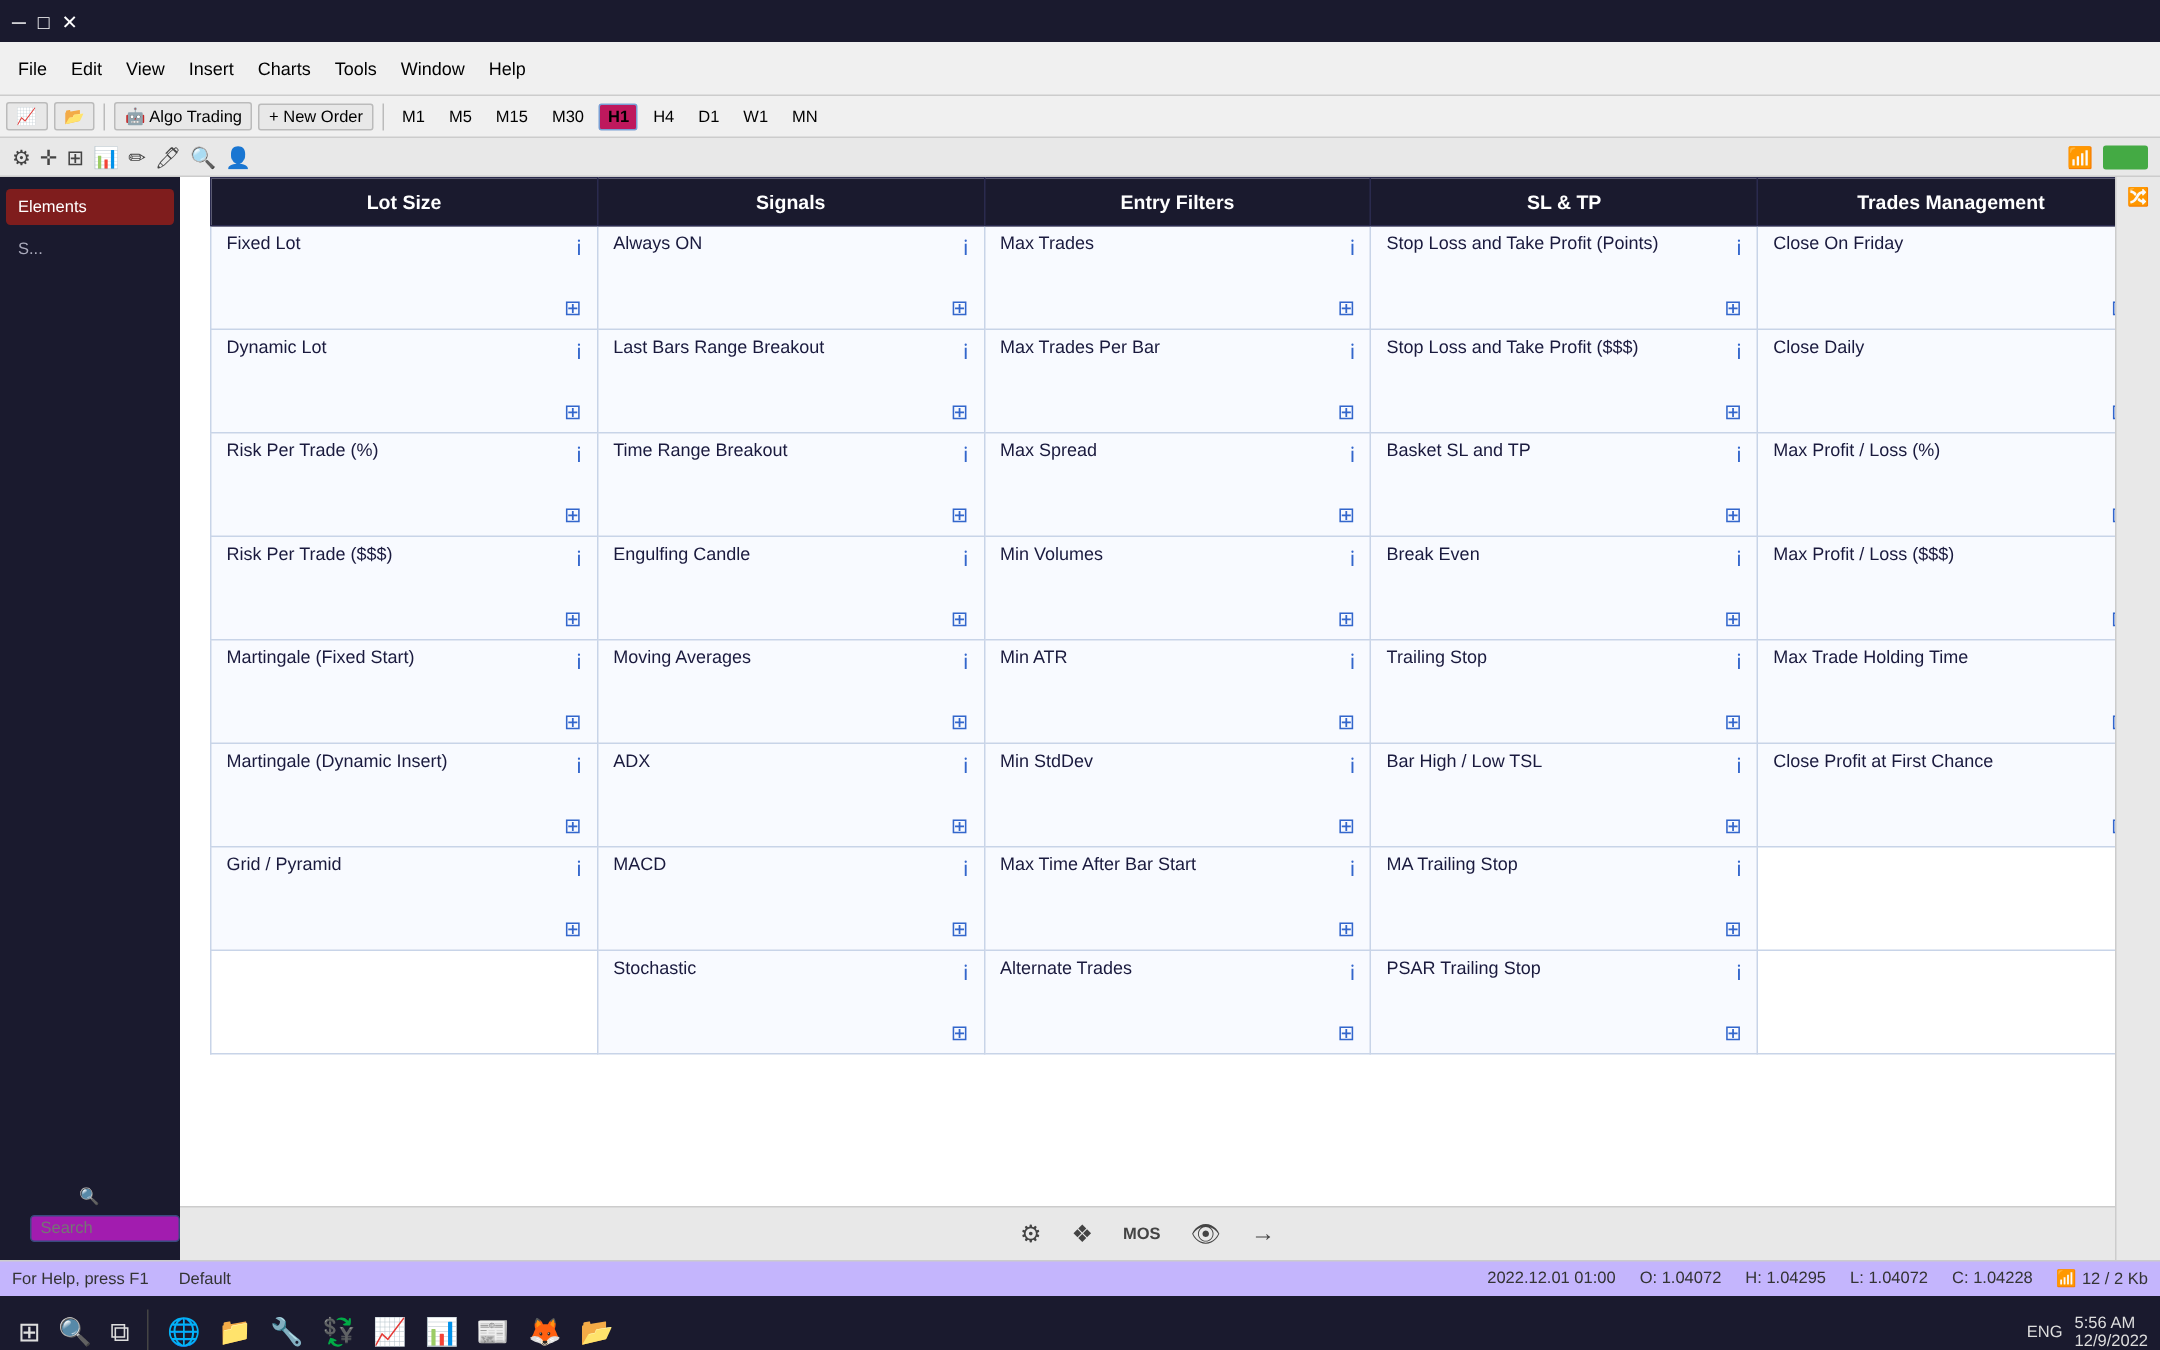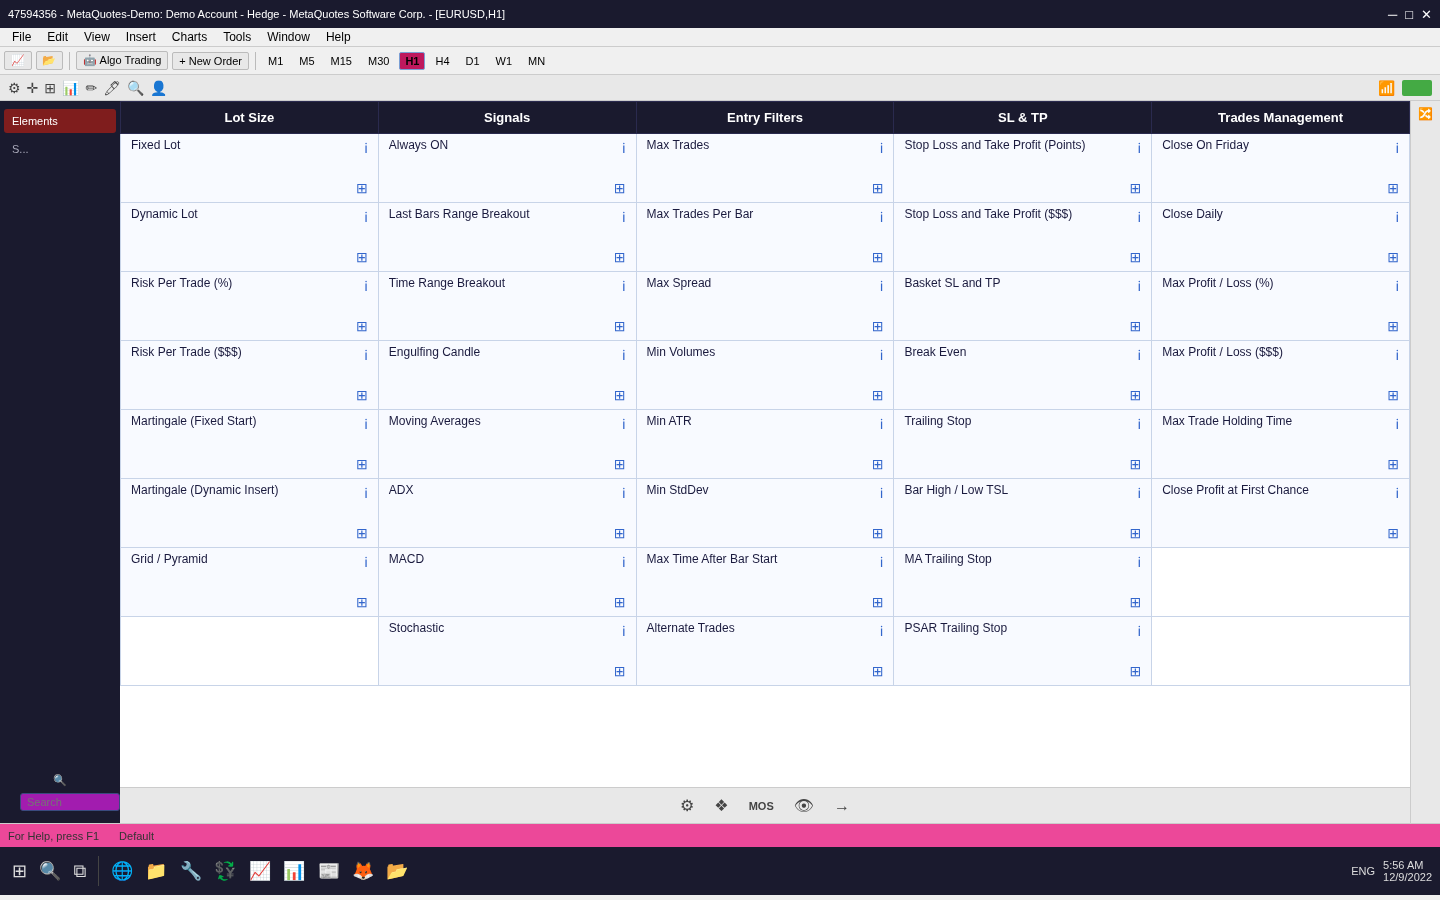--- a/index.html
+++ b/index.html
@@ -18,21 +18,21 @@
     }
     .title-bar-controls { display: flex; gap: 8px; }
     .title-bar-btn { color: #fff; cursor: pointer; font-size: 13px; }
 
     
     .menu-bar {
       background: #f0f0f0;
       display: flex;
       align-items: center;
       padding: 2px 4px;
-      height: 19px;
+      height: 36px;
       font-size: 12px;
       border-bottom: 1px solid #ccc;
     }
     .menu-item { padding: 2px 8px; cursor: pointer; }
 
     
     .toolbar {
       background: #f0f0f0;
       display: flex;
       align-items: center;
@@ -115,20 +115,21 @@
     
     .grid-container {
       flex: 1;
       overflow-y: auto;
       padding: 0;
     }
 
     .grid-table {
       width: 100%;
       border-collapse: collapse;
+      margin-left: 20px;
     }
     .grid-table th {
       background: #1a1a2e;
       color: #fff;
       padding: 8px 12px;
       text-align: center;
       font-size: 13px;
       font-weight: 600;
       border: 1px solid #2a2a4e;
     }
@@ -176,21 +177,21 @@
       display: flex;
       align-items: center;
       justify-content: center;
       height: 36px;
       gap: 20px;
     }
     .panel-btn { cursor: pointer; font-size: 16px; color: #444; }
 
     
     .status-bar {
-      background: #ec4899;
+      background: #c4b5fd;
       border-top: 1px solid #ccc;
       display: flex;
       align-items: center;
       height: 24px;
       padding: 0 8px;
       font-size: 11px;
       color: #333;
       gap: 20px;
     }
     .status-right { margin-left: auto; display: flex; gap: 16px; }
@@ -207,21 +208,20 @@
     .taskbar-icon { font-size: 18px; cursor: pointer; padding: 4px; color: #ddd; }
     .taskbar-sep { width: 1px; height: 30px; background: #444; margin: 0 4px; }
     .taskbar-right { margin-left: auto; display: flex; align-items: center; gap: 8px; color: #ddd; font-size: 11px; }
 
     .empty-cell { background: #fff; }
   </style>
 </head>
 <body>
 
 <div class="title-bar">
-  <span>47594356 - MetaQuotes-Demo: Demo Account - Hedge - MetaQuotes Software Corp. - [EURUSD,H1]</span>
   <div class="title-bar-controls">
     <span class="title-bar-btn">─</span>
     <span class="title-bar-btn">□</span>
     <span class="title-bar-btn">✕</span>
   </div>
 </div>
 
 <div class="menu-bar">
   <span class="menu-item">File</span>
   <span class="menu-item">Edit</span>
@@ -741,20 +741,28 @@
 
   <div style="width:30px; background:#e8e8e8; border-left:1px solid #ccc;">
     <div style="text-align:center; padding:6px 0; color:#3366cc; cursor:pointer;">🔀</div>
   </div>
 
 </div>
 
 <div class="status-bar">
   <span>For Help, press F1</span>
   <span>Default</span>
+  <div class="status-right">
+    <span>2022.12.01 01:00</span>
+    <span>O: 1.04072</span>
+    <span>H: 1.04295</span>
+    <span>L: 1.04072</span>
+    <span>C: 1.04228</span>
+    <span>📶 12 / 2 Kb</span>
+  </div>
 </div>
 
 <div class="taskbar">
   <span class="taskbar-icon">⊞</span>
   <span class="taskbar-icon">🔍</span>
   <span class="taskbar-icon">⧉</span>
   <div class="taskbar-sep"></div>
   <span class="taskbar-icon">🌐</span>
   <span class="taskbar-icon">📁</span>
   <span class="taskbar-icon">🔧</span>

